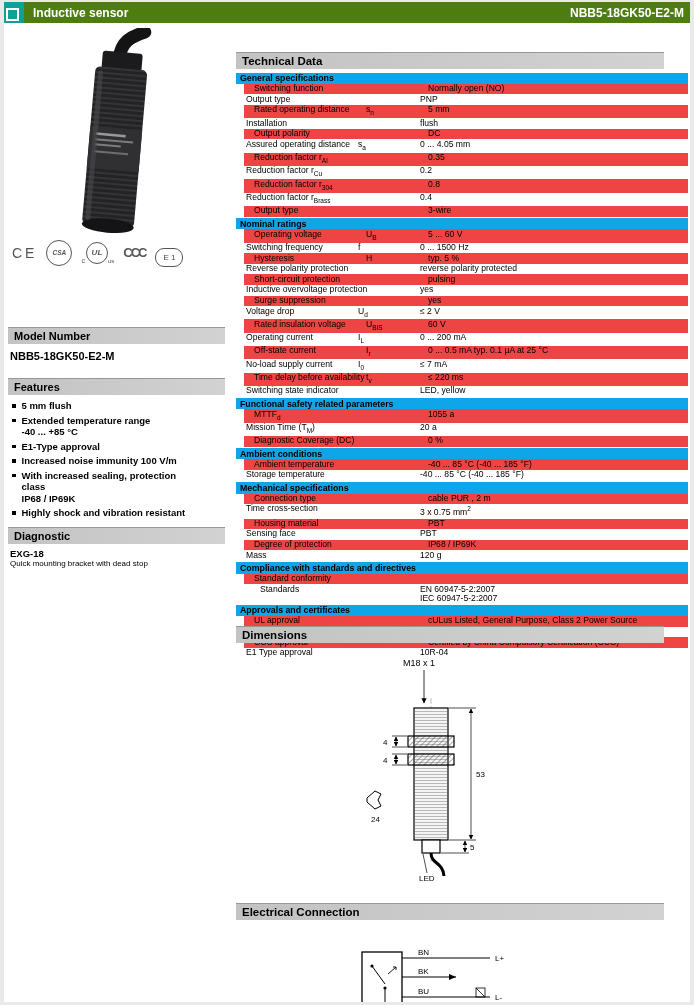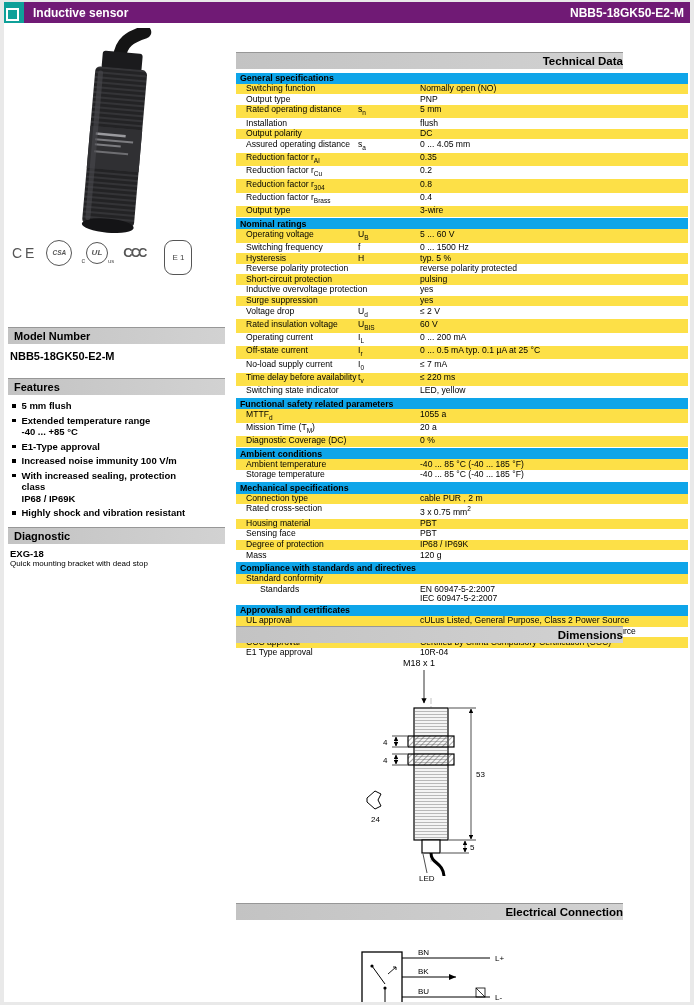--- a/index.html
+++ b/index.html
@@ -4,59 +4,59 @@
 <style>
   html,body{margin:0;padding:0;overflow:hidden;}
   body{width:694px;height:1005px;background:#ffffff;font-family:"Liberation Sans",sans-serif;color:#000;position:relative;}
   .edge{position:absolute;background:#e9e9e9;z-index:9;}
   #edge-l{left:0;top:0;width:4px;height:1005px;}
   #edge-r{right:0;top:0;width:4px;height:1005px;}
   #edge-t{left:0;top:0;width:694px;height:2px;}
   #edge-b{left:0;bottom:0;width:694px;height:3px;}
 
   
-  .topbar{position:absolute;left:3px;top:2px;width:688px;height:21px;background:#701a75;display:flex;align-items:center;z-index:8;}
+  .topbar{position:absolute;left:3px;top:2px;width:688px;height:21px;background:#4d7c0f;display:flex;align-items:center;z-index:8;}
   .logo{width:21px;height:21px;background:#0fa099;flex:none;display:flex;align-items:center;justify-content:center;}
   .logo-inner{width:9px;height:9px;border:2px solid #fff;margin-left:-3px;margin-top:3px;}
   .topbar-title{color:#fff;font-weight:bold;font-size:12px;margin-left:9px;flex:1;}
   .topbar-model{color:#fff;font-weight:bold;font-size:12px;margin-right:7px;}
 
   
   .bar{position:absolute;height:17px;background:linear-gradient(to right,#c3c3c3,#d2d2d2);border-top:1px solid #979797;font-weight:bold;font-size:11px;line-height:16px;padding-left:6px;box-sizing:border-box;}
   .bar-left{left:8px;width:217px;}
-  .bar-right{left:236px;width:387px;font-size:11.5px;text-align:right;}
+  .bar-right{left:236px;width:428px;font-size:11.5px;}
 
   
   .photo{position:absolute;left:15px;top:28px;}
-  .certs{position:absolute;left:12px;top:230px;width:214px;display:flex;align-items:center;gap:9px;z-index:2;}
+  .certs{position:absolute;left:12px;top:238px;width:214px;display:flex;align-items:center;gap:9px;z-index:2;}
   .ce{font-size:14px;letter-spacing:3px;color:#555;}
   .csa{width:24px;height:24px;border:1.5px solid #555;border-radius:50%;display:inline-flex;align-items:center;justify-content:center;font-size:6.5px;font-weight:bold;font-style:italic;color:#555;flex:none;}
   .ulmark{display:inline-flex;align-items:flex-end;color:#555;}
   .ul-c{font-size:7px;margin-right:1px;}
   .ul-circle{width:20px;height:20px;border:1.5px solid #555;border-radius:50%;display:inline-flex;align-items:center;justify-content:center;font-size:8px;font-weight:bold;font-style:italic;flex:none;text-align:right;}
   .ul-us{font-size:6px;}
   .ccc{font-size:13px;font-weight:bold;color:#555;letter-spacing:-2px;}
-  .e1{min-width:20px;height:17px;border:1.5px solid #555;border-radius:9px;display:inline-flex;align-items:center;justify-content:center;font-size:8px;color:#444;padding:8px 3px;margin-top:10px;margin-left:10px;}
+  .e1{min-width:20px;height:17px;border:1.5px solid #555;border-radius:9px;display:inline-flex;align-items:center;justify-content:center;font-size:8px;color:#444;padding:0 3px;margin-top:10px;margin-left:1px;}
 
   .model-number{position:absolute;left:10px;top:350px;font-size:11px;font-weight:bold;}
   .features-list{position:absolute;left:10px;top:400px;width:216px;}
   .feat{display:flex;margin-bottom:3px;}
   .bullet{width:3.5px;height:3.5px;background:#000;flex:none;margin:4px 6px 0 2px;}
   .feat-text{font-size:9.5px;line-height:11.5px;font-weight:bold;}
   .acc-list{position:absolute;left:10px;top:548px;width:216px;}
   .acc{margin-bottom:5px;}
   .acc-name{font-size:9.5px;font-weight:bold;line-height:11px;}
   .acc-desc{font-size:8px;line-height:10px;}
 
   
   .tech-table{position:absolute;left:236px;top:71px;width:452px;}
   .t-sec{font-size:8.8px;font-weight:bold;line-height:10px;padding:0.7px 4px;background:#0ea5e9;margin-top:1.5px;}
   .t-gap{margin-top:0;}
   .t-row{display:flex;align-items:flex-start;font-size:8.6px;line-height:9.8px;padding:0.4px 4px 0.4px 0;}
-  .rA{background:#fde047;}
+  .rA{background:#ef4444;margin-left:8px;}
   .rB{background:#ffffff;}
   .t-label{width:122px;flex:none;padding-left:10px;box-sizing:border-box;white-space:nowrap;overflow:visible;}
   .t-label.ind2{padding-left:24px;}
   .t-sym{width:62px;flex:none;}
   .t-val{flex:1;}
   sub{font-size:6.5px;}
   sup{font-size:6.5px;}
 
   
   .dim-figure{position:absolute;left:236px;top:650px;width:452px;height:246px;display:flex;justify-content:center;}
@@ -315,21 +315,21 @@
       <span class="t-sym"></span>
       <span class="t-val">-40 ... 85 °C (-40 ... 185 °F)</span>
     </div>
     <div class="t-sec">Mechanical specifications</div>
     <div class="t-row rA">
       <span class="t-label">Connection type</span>
       <span class="t-sym"></span>
       <span class="t-val">cable PUR , 2 m</span>
     </div>
     <div class="t-row rB">
-      <span class="t-label">Rated cross-section</span>
+      <span class="t-label">Time cross-section</span>
       <span class="t-sym"></span>
       <span class="t-val">3 x 0.75 mm<sup>2</sup></span>
     </div>
     <div class="t-row rA">
       <span class="t-label">Housing material</span>
       <span class="t-sym"></span>
       <span class="t-val">PBT</span>
     </div>
     <div class="t-row rB">
       <span class="t-label">Sensing face</span>

